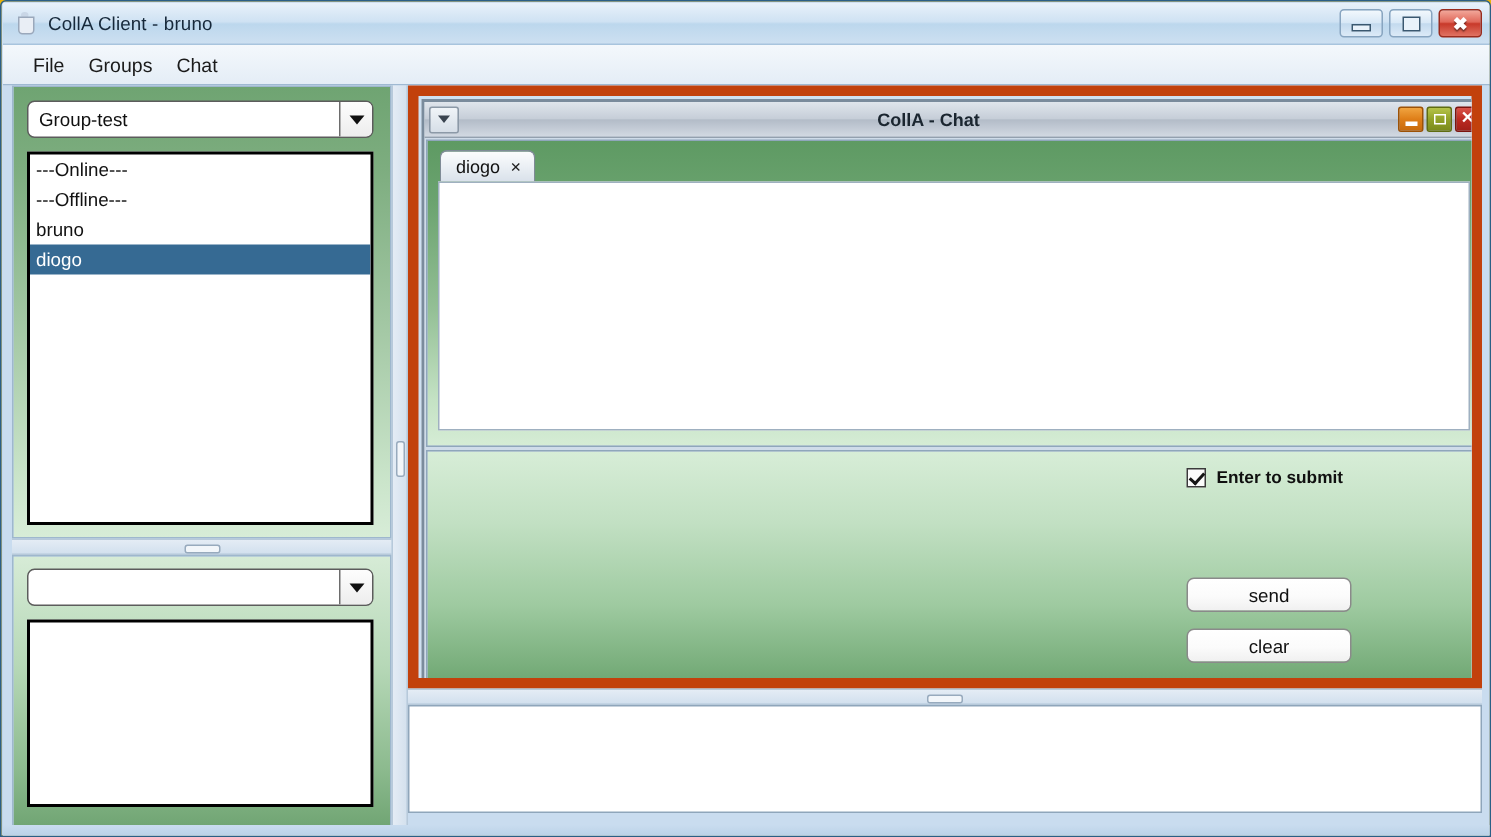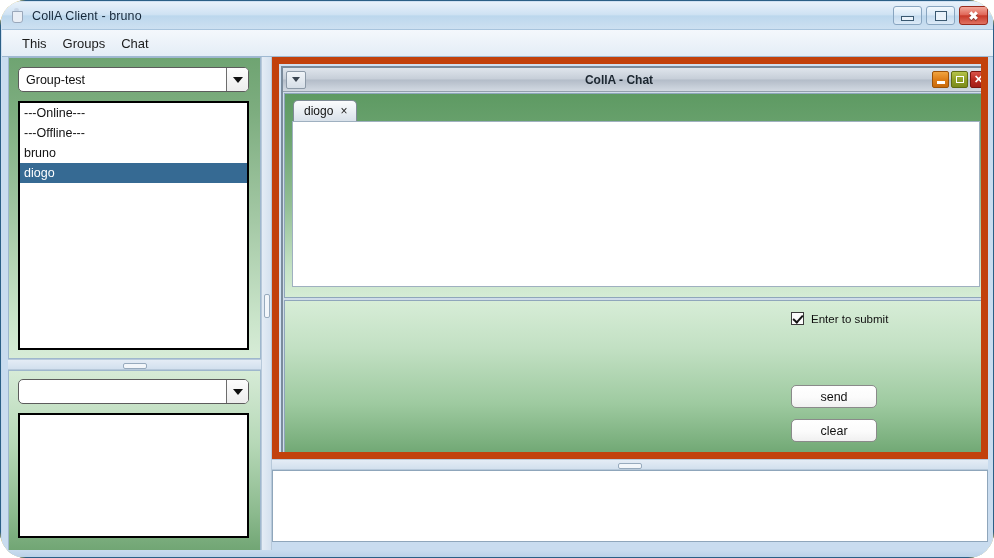--- a/index.html
+++ b/index.html
@@ -12,21 +12,20 @@
     -webkit-font-smoothing: antialiased;
   }
 
   #app {
     position: relative;
     width: 994px;
     height: 558px;
     overflow: hidden;
     box-sizing: border-box;
     background: #eab308;
-    border-radius: 26px;
   }
 
   
   .win-frame {
     position: absolute;
     left: 0; top: 0;
     width: 994px; height: 558px;
     box-sizing: border-box;
     border: 1px solid #2b5f86;
     border-radius: 4px 4px 0 0;
@@ -500,27 +499,27 @@
     content: "";
     position: absolute;
     left: 3px; top: 0px;
     width: 4px; height: 8px;
     border: solid #151515;
     border-width: 0 2px 2px 0;
     transform: rotate(42deg);
   }
   .check-label {
     font-size: 11.5px;
-    font-weight: normal;
+    font-weight: bold;
     color: #101010;
     white-space: nowrap;
   }
   .btn {
     position: absolute;
-    width: 86px; height: 23px;
+    width: 110px; height: 23px;
     box-sizing: border-box;
     border: 1px solid #8a8a8a;
     border-radius: 5px;
     background: linear-gradient(to bottom, #ffffff 0%, #fbfbfb 55%, #f0f0f0 100%);
     font-size: 12.5px;
     color: #101010;
     display: flex;
     align-items: center;
     justify-content: center;
     cursor: default;
@@ -573,21 +572,21 @@
         <div class="wbtn">
           <span class="mark-max"></span>
         </div>
         <div class="wbtn close">
           <span class="mark-x">✖</span>
         </div>
       </div>
     </div>
 
     <div class="menubar">
-      <div class="menu-item">This</div>
+      <div class="menu-item">File</div>
       <div class="menu-item">Groups</div>
       <div class="menu-item">Chat</div>
     </div>
 
     <div class="content">
 
       <div class="sidebar">
 
         <div class="side-top">
           <div class="combo" style="left:9px; top:9px; width:231px;">

